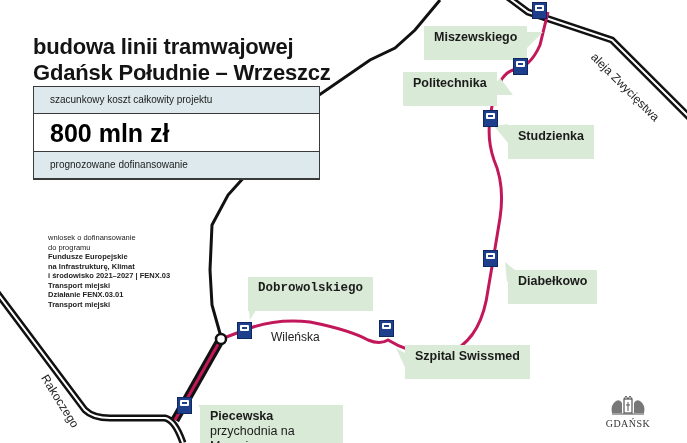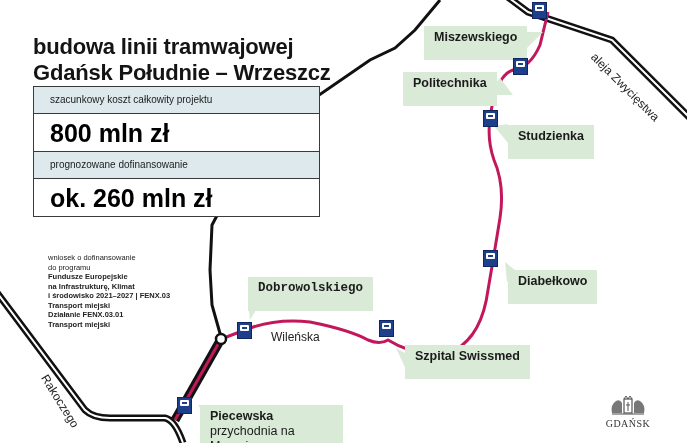--- a/index.html
+++ b/index.html
@@ -26,21 +26,21 @@
       border-bottom: 1.5px solid #3a3a3a;
     }
     .box .value {
       height: 37px; line-height: 38px; padding-left: 16px;
       font-size: 25px; font-weight: bold; color: #000000;
     }
     #box1 { top: 86px; }
     #box2 { top: 151px; }
     .note {
       position: absolute; left: 48px; top: 233px;
-      font-size: 7.5px; line-height: 9.5px; color: #222; margin-top: 20px;
+      font-size: 7.5px; line-height: 9.5px; color: #222;
     }
     .note .b { font-weight: bold; }
     .stop-label {
       position: absolute; background: #d9ead6; color: #1b1b1b;
       font-weight: bold; font-size: 12.5px; line-height: 23px; height: 34px;
       padding: 0 10px;
     }
     .street {
       position: absolute; font-size: 12px; color: #222; white-space: nowrap;
     }
@@ -104,21 +104,20 @@
   <div>Gdańsk Południe – Wrzeszcz</div>
 </div>
 
 <div class="box" id="box1">
   <div class="label">szacunkowy koszt całkowity projektu</div>
   <div class="value">800 mln zł</div>
 </div>
 
 <div class="box" id="box2">
   <div class="label">prognozowane dofinansowanie</div>
-  <div class="value">ok. 260 mln zł</div>
 </div>
 
 <div class="note">
   <div>wniosek o dofinansowanie</div>
   <div>do programu</div>
   <div class="b">Fundusze Europejskie</div>
   <div class="b">na Infrastrukturę, Klimat</div>
   <div class="b">i środowisko 2021–2027 | FENX.03</div>
   <div class="b">Transport miejski</div>
   <div class="b">Działanie FENX.03.01</div>

